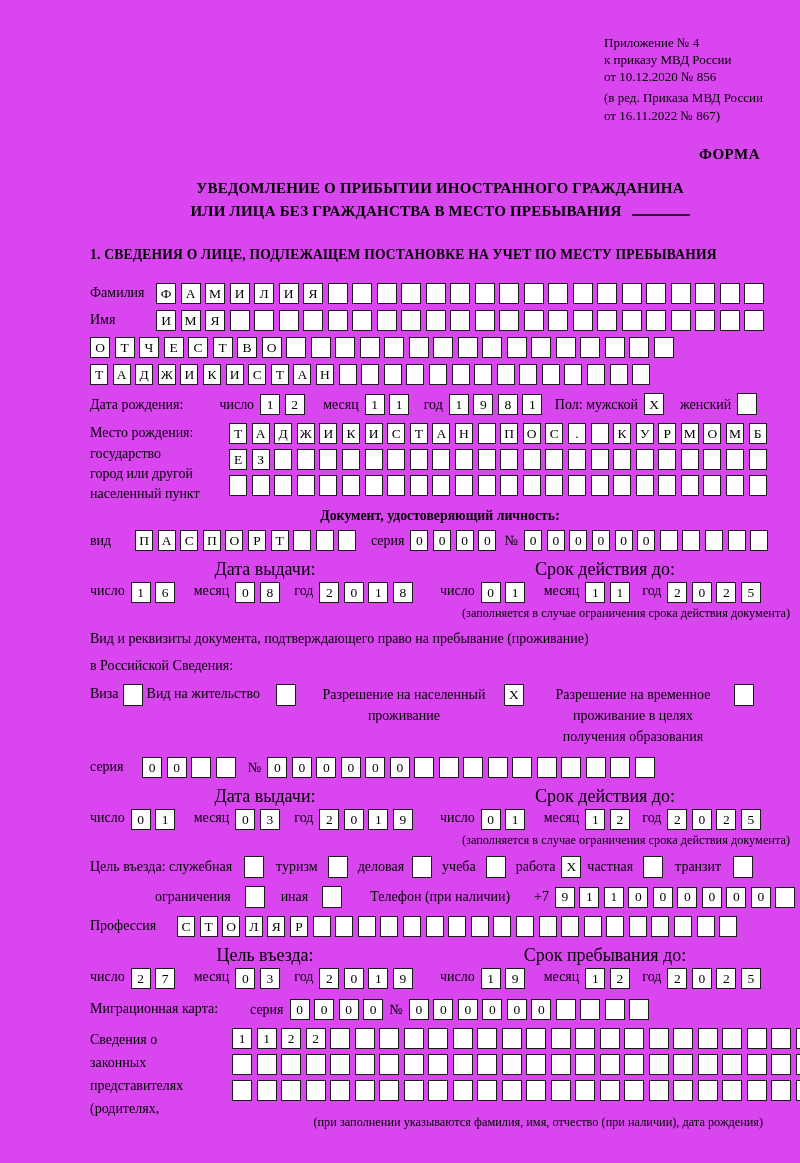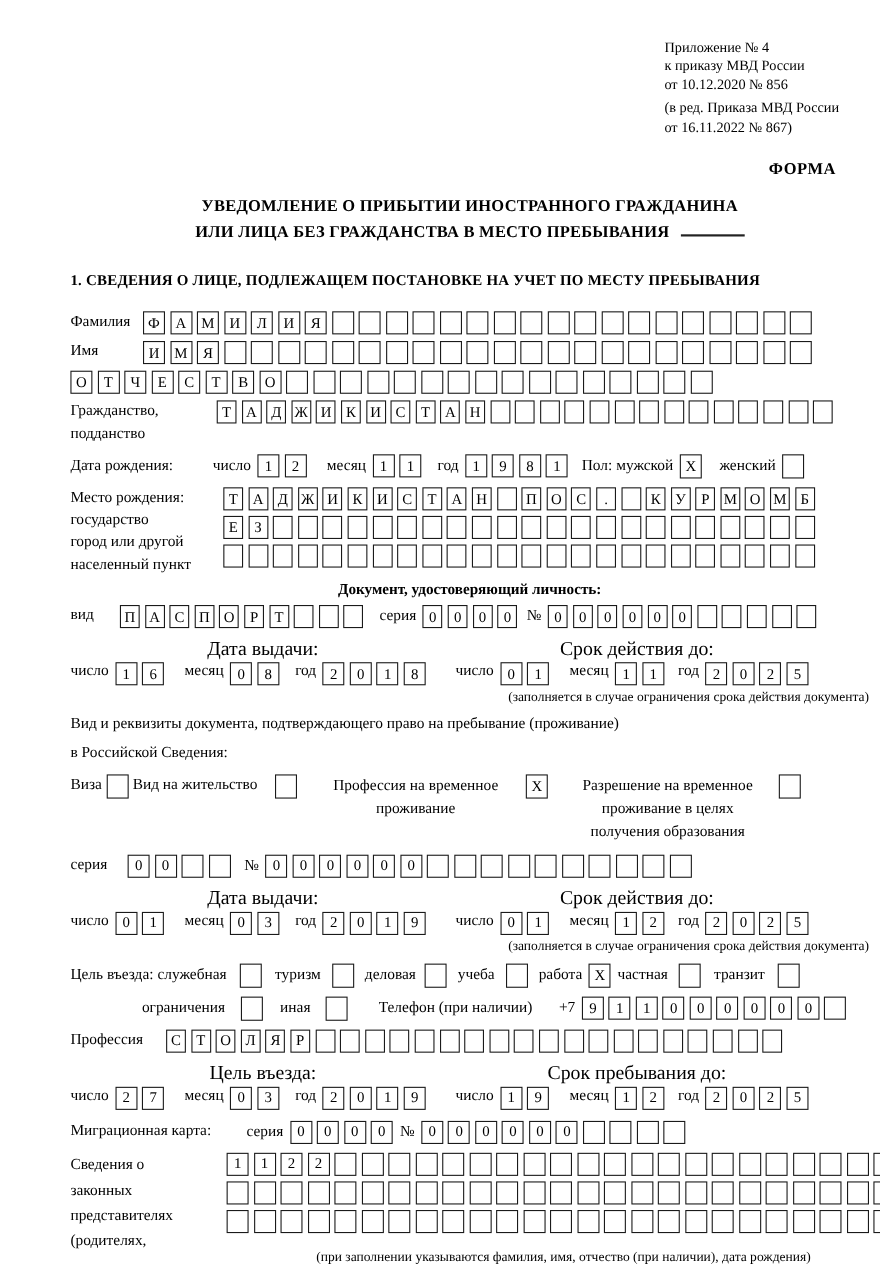--- a/index.html
+++ b/index.html
@@ -1,23 +1,23 @@
 <!DOCTYPE html>
 <html><head>
 <meta charset="utf-8">
 <style>
   html,body{margin:0;padding:0;background:#888;}
   .page{
     position:relative;
     width:800px;height:1163px;
-    background:#ffffff;
+    background:#d946ef;
     font-family:"Liberation Serif","DejaVu Serif",serif;
     color:#000;
     box-sizing:border-box;
-    padding:34px 10px 0 64px;
+    padding:34px 10px 0 90px;
     margin:0 auto;
     overflow:hidden;
   }
   .appendix{width:186px;margin-left:auto;font-size:13px;line-height:1.32;}
   .appendix .ed{margin-top:4px;}
   .forma{ text-align:right;margin:22px 30px 0 0;font-weight:bold;font-size:15px;letter-spacing:.5px;}
   .title{text-align:center;font-weight:bold;font-size:15px;line-height:1.55;margin-top:14px;letter-spacing:.2px;}
   .uline{display:inline-block;width:58px;border-bottom:2px solid #222;height:12px;margin-left:10px;}
   .sect{font-weight:bold;font-size:13.6px;margin-top:24px;letter-spacing:.2px;}
   .frow{display:flex;align-items:flex-start;}
@@ -151,24 +151,20 @@
         <span class="cell"></span>
         <span class="cell"></span>
         <span class="cell"></span>
         <span class="cell"></span>
         <span class="cell"></span>
         <span class="cell"></span>
       </span>
   </div>
 
   <div class="frow mt6">
-    <span class="lbl" style="width:133px">
-      <span>Гражданство,</span><br>
-      <span>подданство</span>
-    </span>
     <span class="cells sm">
         <span class="cell sm">Т</span>
         <span class="cell sm">А</span>
         <span class="cell sm">Д</span>
         <span class="cell sm">Ж</span>
         <span class="cell sm">И</span>
         <span class="cell sm">К</span>
         <span class="cell sm">И</span>
         <span class="cell sm">С</span>
         <span class="cell sm">Т</span>
@@ -391,21 +387,21 @@
   <div class="note">(заполняется в случае ограничения срока действия документа)</div>
 
   <div class="lbl mt8">Вид и реквизиты документа, подтверждающего право на пребывание (проживание)</div>
   <div class="lbl mt6">в Российской Сведения:</div>
 
   <div class="frow mt8">
     <span class="lbl">Виза</span>
     <span class="cell cb" style="margin-left:4px"></span>
     <span class="lbl" style="margin-left:4px">Вид на жительство</span>
     <span class="cell cb" style="margin-left:16px"></span>
-    <span class="optlbl" style="width:172px;margin-left:22px">Профессия на временное проживание</span>
+    <span class="optlbl" style="width:172px;margin-left:22px">Разрешение на населенный проживание</span>
     <span class="cell cb" style="margin-left:14px">X</span>
     <span class="optlbl" style="width:178px;margin-left:20px">Разрешение на временное проживание в целях получения образования</span>
     <span class="cell cb" style="margin-left:12px"></span>
   </div>
 
   <div class="frow mt10" style="align-items:center">
     <span class="lbl" style="width:52px">серия</span>
     <span class="cells">
         <span class="cell">0</span>
         <span class="cell">0</span>

